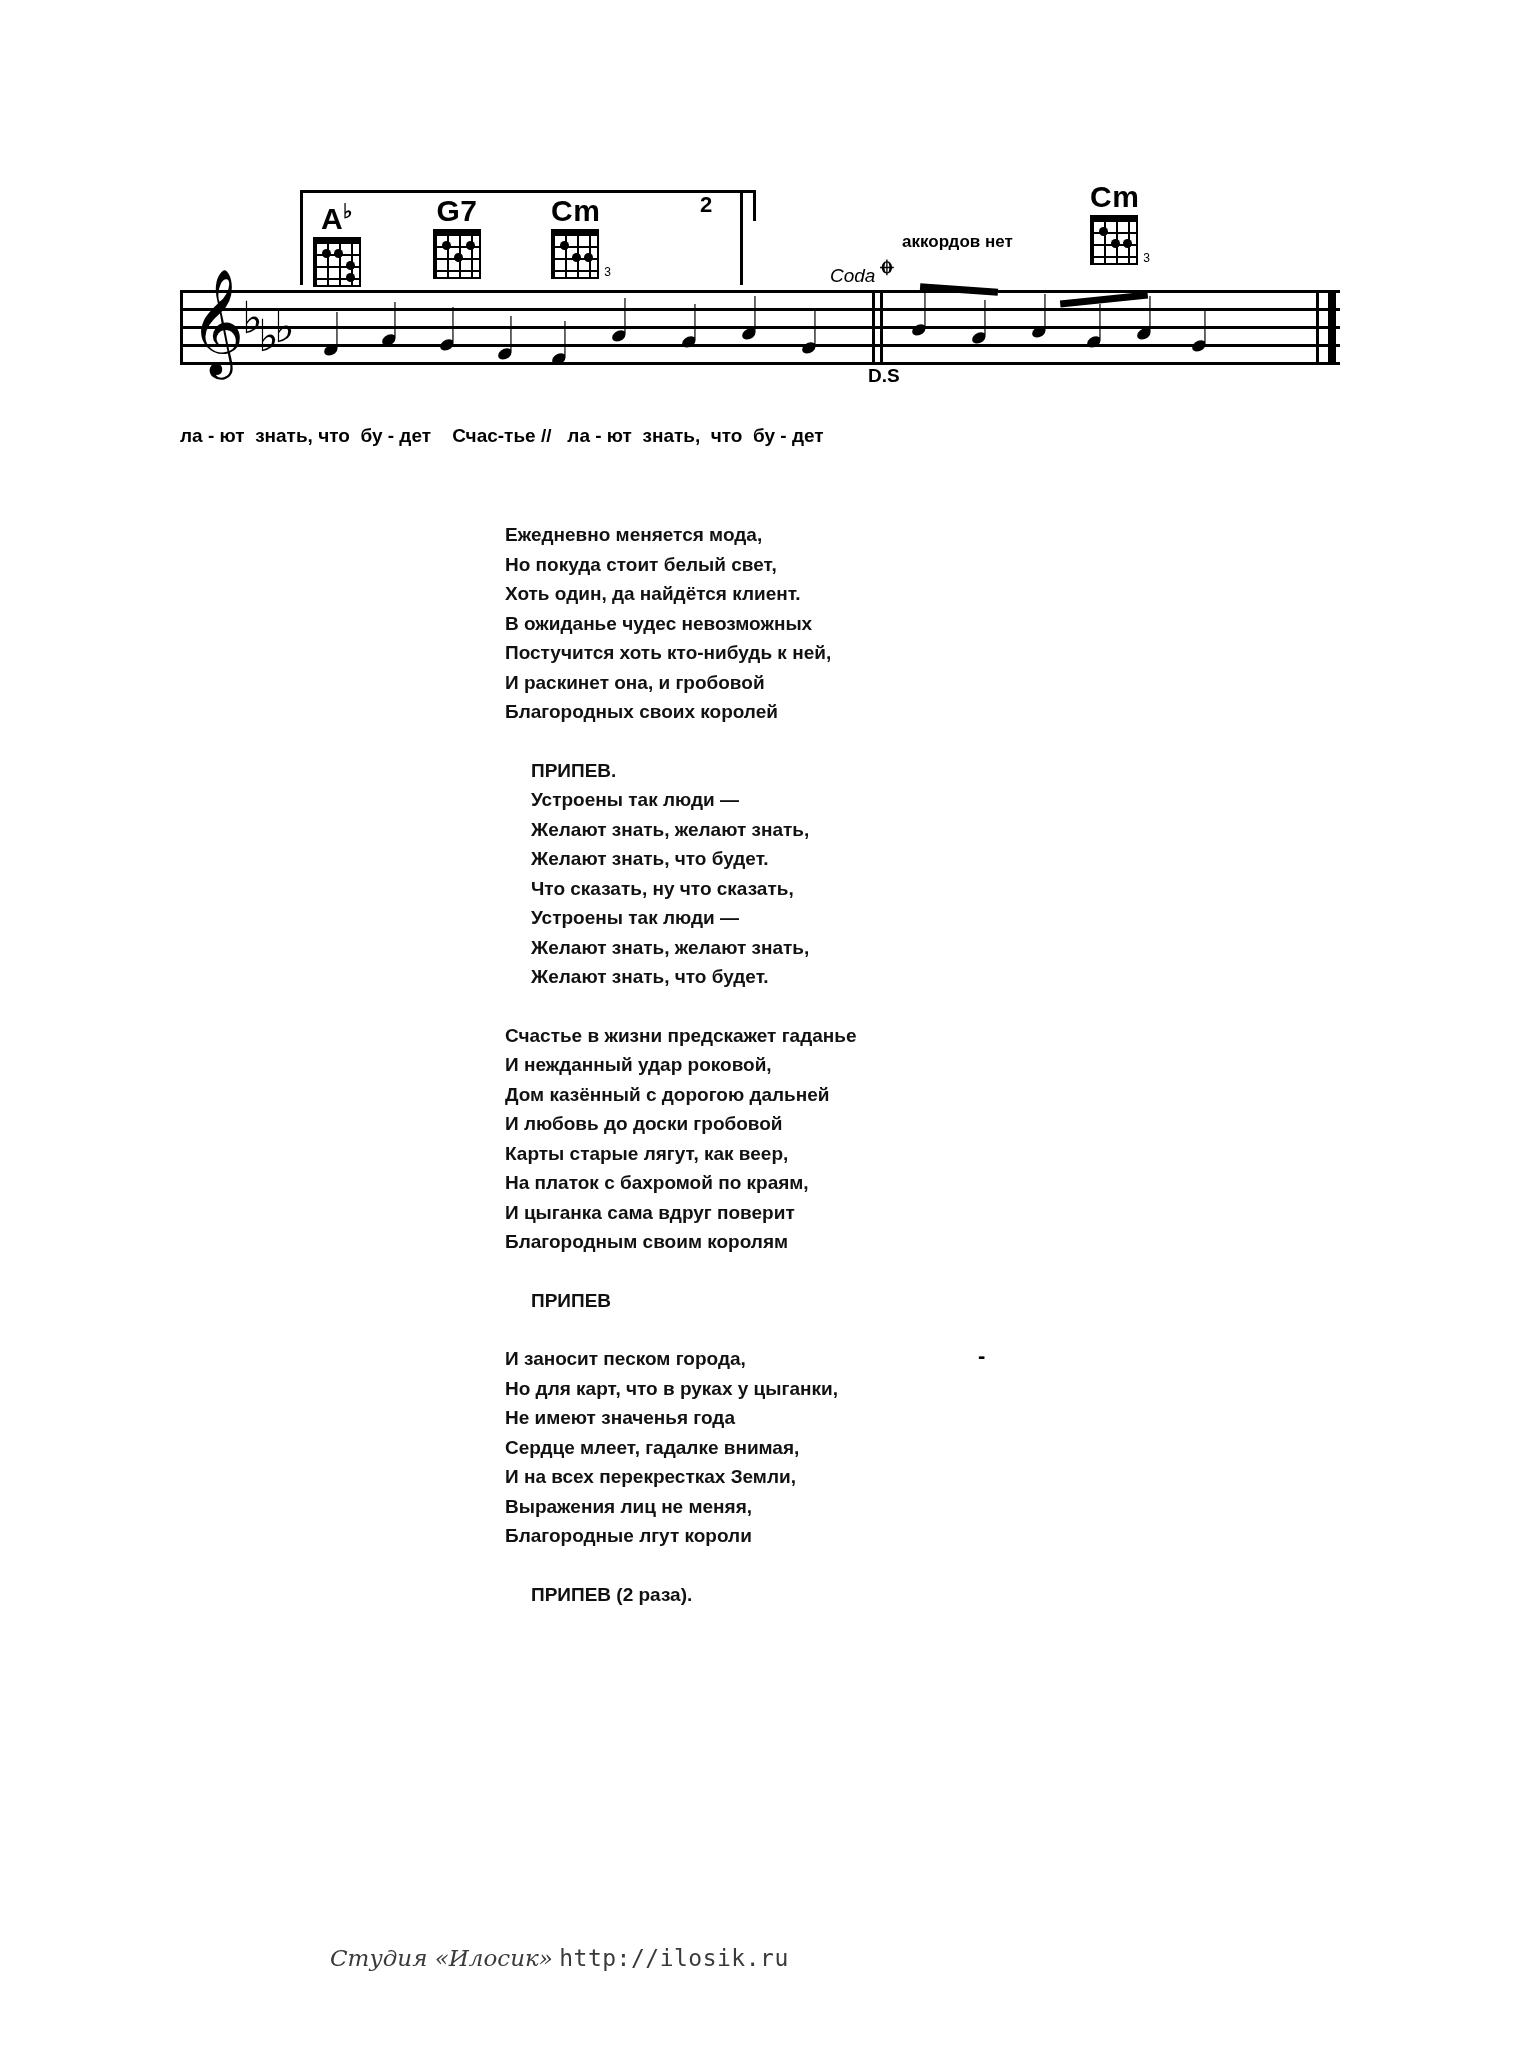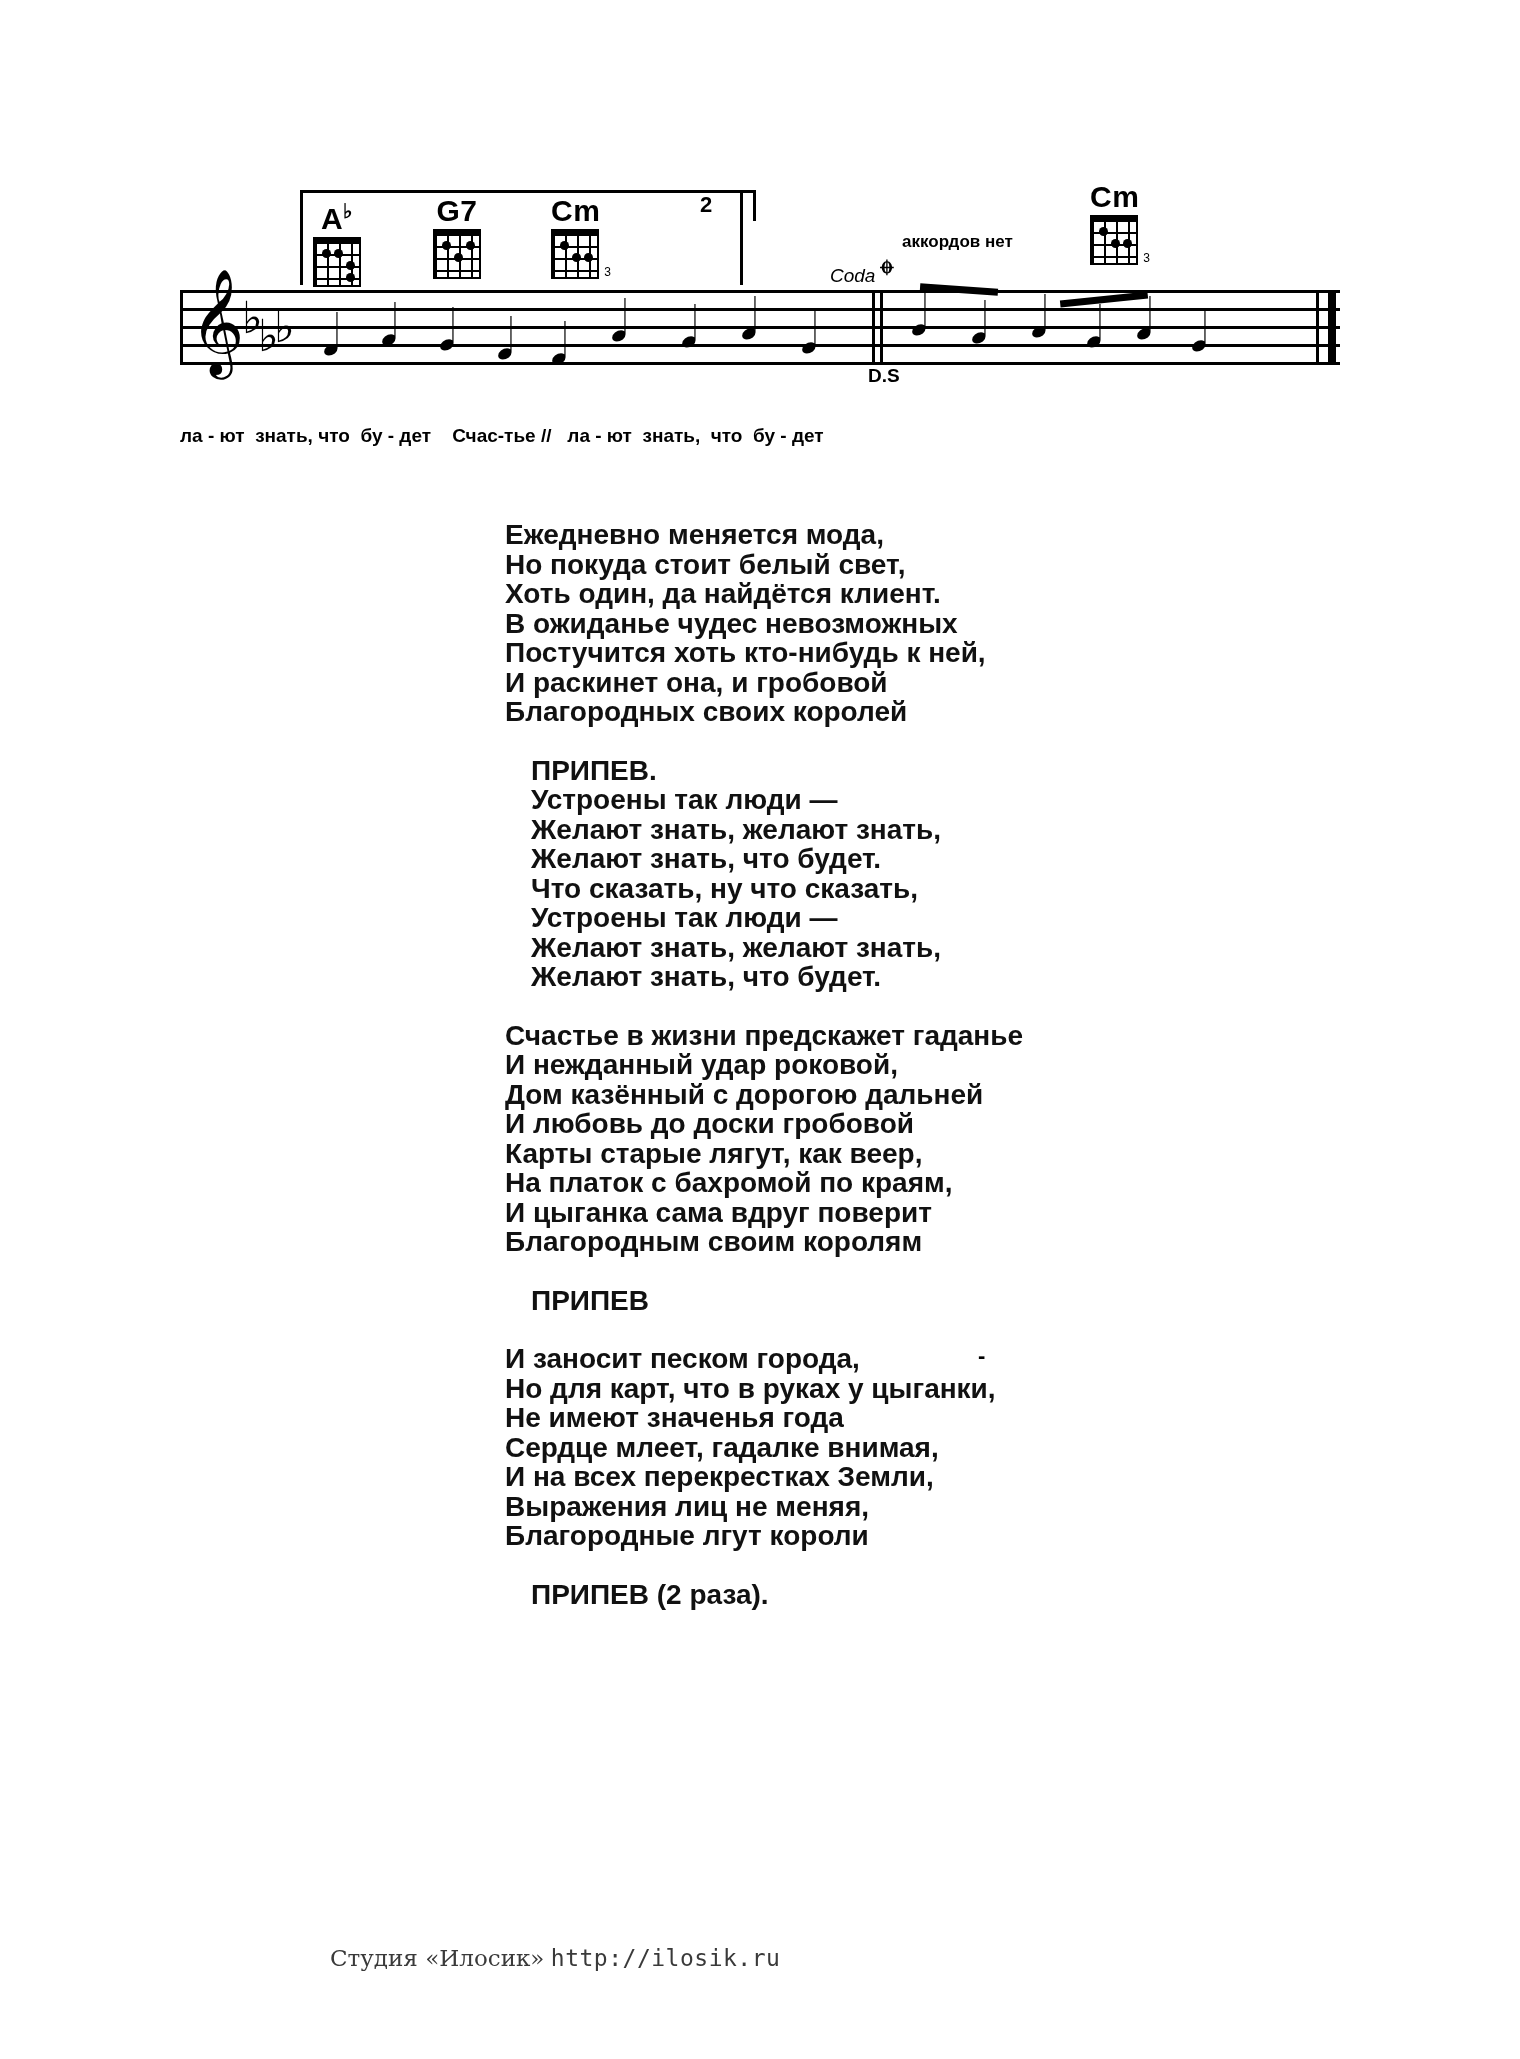--- a/index.html
+++ b/index.html
@@ -179,21 +179,21 @@
     font-weight: bold;
     white-space: pre;
   }
 
   
   #lyrics {
     position: absolute;
     left: 505px;
     top: 520px;
     width: 640px;
-    font-size: 28px;
+    font-size: 19px;
     line-height: 29.5px;
     font-weight: bold;
     color: #111;
   }
   #lyrics .stanza { margin-bottom: 29px; }
   #lyrics .indent { padding-left: 26px; }
   #lyrics .chorus-head { padding-left: 26px; }
   .dash-mark {
     position: absolute;
     left: 978px;
@@ -205,20 +205,21 @@
   
   #footer {
     position: absolute;
     left: 330px;
     top: 1945px;
     font-size: 23px;
     color: #3a3a3a;
   }
   #footer .studio {
     font-family: "DejaVu Serif", serif;
+    font-style: italic;
     margin-top: 20px;
   }
   #footer .url {
     font-family: "DejaVu Sans Mono", monospace;
     letter-spacing: 0.5px;
   }
 </style>
 </head>
 <body>
 

